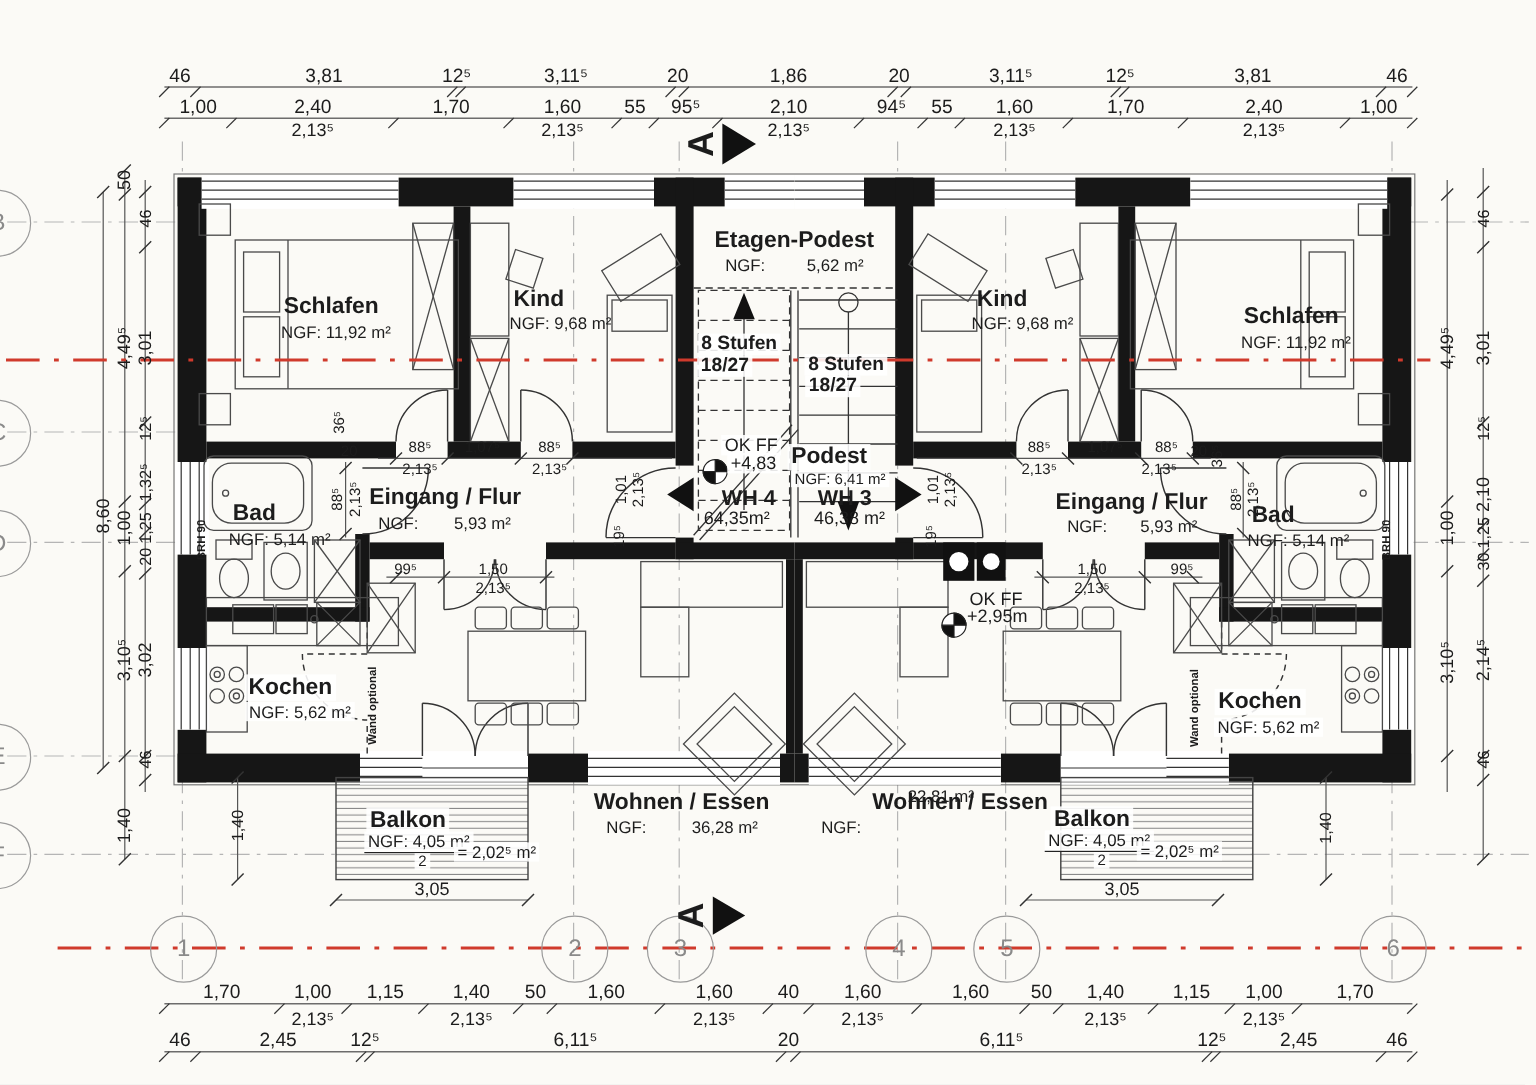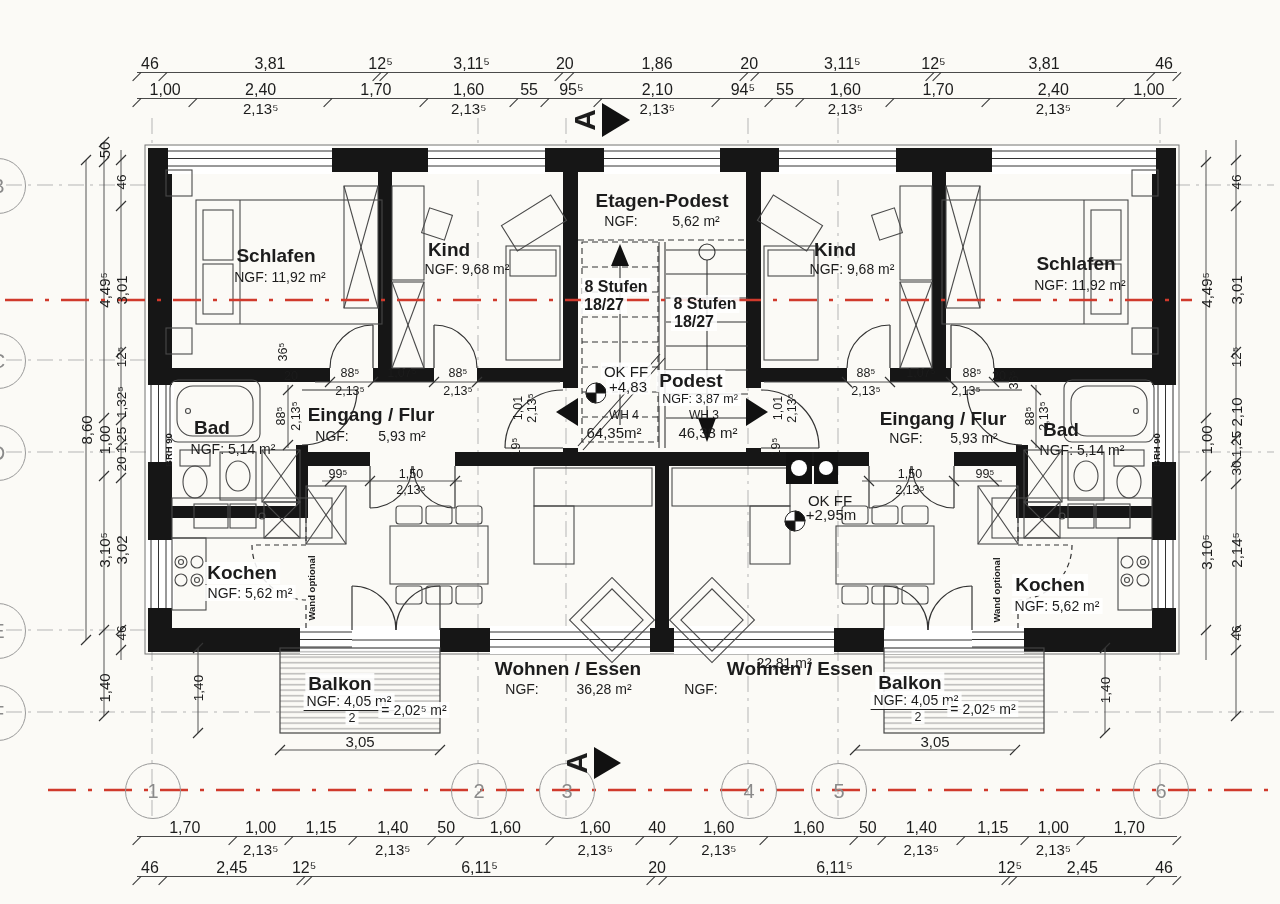--- a/index.html
+++ b/index.html
@@ -11,21 +11,21 @@
           border-bottom:1px solid #4a4a4a;font-size:16px;line-height:17px}
   .dimrow .c{position:relative;display:flex;justify-content:center;align-items:flex-end;white-space:nowrap;min-width:0}
   .dimrow .c::before,.dimrow::after{content:"";position:absolute;bottom:-5px;width:12px;height:1.4px;background:#333;transform:rotate(-45deg)}
   .dimrow .c::before{left:-6px}
   .dimrow::after{right:-6px}
   .dimrow.sub{border-bottom:none;font-size:15px}
   .dimrow.sub .c::before,.dimrow.sub::after{display:none}
   
   .lbl{position:absolute;transform:translate(-50%,-50%);white-space:nowrap}
   .rname{font-weight:bold;font-size:19px}
-  .rname17{font-weight:normal;font-size:12px}
+  .rname17{font-weight:bold;font-size:18px}
   .rname16{font-weight:bold;font-size:16px}
   .rarea{font-size:14px}
   .rarea15{font-size:15px}
   .rarea-sm{font-size:12.5px}
   .hdim{font-size:12.5px}
   .hdim15{font-size:15px}
   .vdim{position:absolute;transform:translate(-50%,-50%) rotate(-90deg);white-space:nowrap;font-size:12.5px}
   .vchain{position:absolute;transform:translate(-50%,-50%) rotate(-90deg);white-space:nowrap;font-size:15px}
   .vchain-sm{position:absolute;transform:translate(-50%,-50%) rotate(-90deg);white-space:nowrap;font-size:13.5px}
   .vtiny{position:absolute;transform:translate(-50%,-50%) rotate(-90deg);white-space:nowrap;font-size:9.5px;font-weight:bold}
@@ -619,21 +619,21 @@
 <span class="lbl rarea15" style="left:708px;top:432px">46,38 m²</span>
 
 <span class="lbl rname" style="left:662px;top:201px">Etagen-Podest</span>
 <span class="lbl rarea" style="left:621px;top:221px">NGF:</span>
 <span class="lbl rarea" style="left:696px;top:221px">5,62 m²</span>
 <span class="lbl rname16 bgw" style="left:616px;top:287px">8 Stufen</span>
 <span class="lbl rname16 bgw" style="left:604px;top:305px">18/27</span>
 <span class="lbl rname16 bgw" style="left:705px;top:304px">8 Stufen</span>
 <span class="lbl rname16 bgw" style="left:694px;top:322px">18/27</span>
 <span class="lbl rname bgw" style="left:691px;top:381px">Podest</span>
-<span class="lbl rarea-sm bgw" style="left:700px;top:399px">NGF: 3,87 m²</span>
+<span class="lbl rarea-sm bgw" style="left:700px;top:399px">NGF: 6,41 m²</span>
 
 <span class="lbl rarea15 bgw" style="left:626px;top:371px">OK FF</span>
 <span class="lbl rarea15 bgw" style="left:628px;top:386px">+4,83</span>
 <span class="lbl rarea15" style="left:830px;top:500px">OK FF</span>
 <span class="lbl rarea15" style="left:831px;top:514px">+2,95m</span>
 <span class="vtiny" style="left:311px;top:588px">Wand optional</span>
 <span class="vtiny" style="left:996px;top:590px">Wand optional</span>
 <span class="vtiny" style="left:168px;top:450px">BRH 90</span>
 <span class="vtiny" style="left:1156px;top:450px">BRH 90</span>
 

